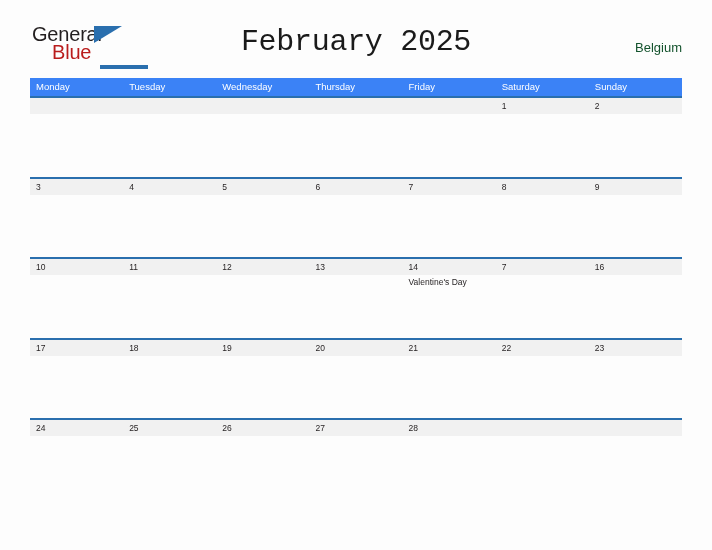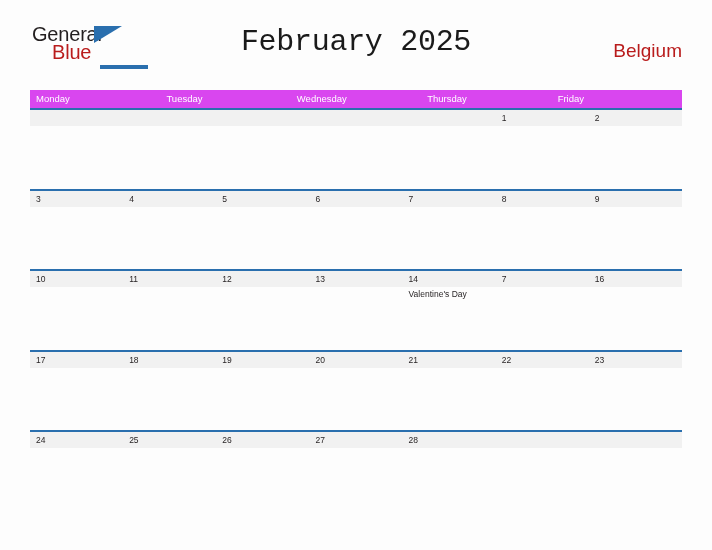--- a/index.html
+++ b/index.html
@@ -80,37 +80,36 @@
     font-size: 30px;
     color: #1a1a1a;
     letter-spacing: -0.3px;
     font-family: Liberation Mono, monospace;
   }
 
   .cal-region {
     position: absolute;
     right: 0;
     top: 40px;
-    font-size: 19px;
-    color: #b91c1c;
+    font-size: 13px;
+    color: #14532d;
   }
 
   
   .calendar {
     position: absolute;
     left: 30px;
     top: 78px;
     width: 652px;
   }
 
   .weekday-row {
     display: flex;
-    background: #d946ef;
+    background: #3b82f6;
     height: 18px;
-    margin-top: 12px;
   }
   .weekday {
     flex: 1 1 0;
     color: #ffffff;
     font-size: 9.5px;
     line-height: 18px;
     padding-left: 6px;
     box-sizing: border-box;
     white-space: nowrap;
   }
@@ -177,20 +176,22 @@
   </div>
 
   <div class="calendar">
 
     <div class="weekday-row">
       <div class="weekday">Monday</div>
       <div class="weekday">Tuesday</div>
       <div class="weekday">Wednesday</div>
       <div class="weekday">Thursday</div>
       <div class="weekday">Friday</div>
+      <div class="weekday">Saturday</div>
+      <div class="weekday">Sunday</div>
     </div>
 
     <div class="week-row">
       <div class="rule"></div>
       <div class="dates">
         <div class="daynum"></div>
         <div class="daynum"></div>
         <div class="daynum"></div>
         <div class="daynum"></div>
         <div class="daynum"></div>

